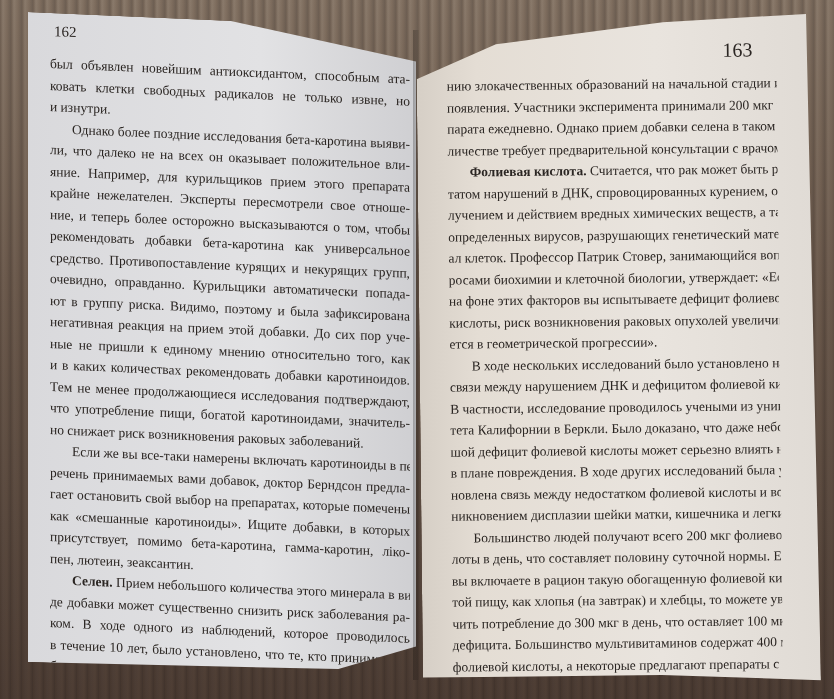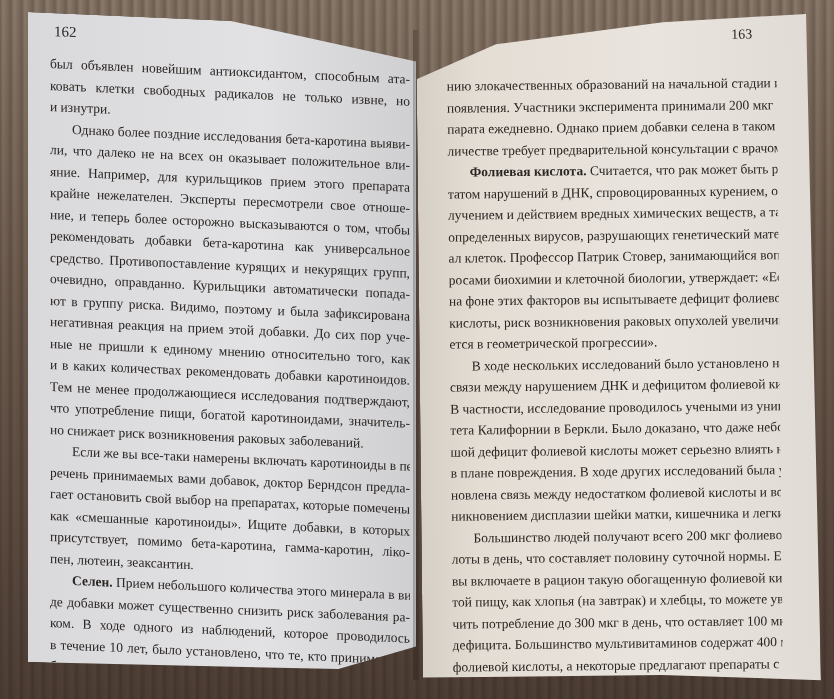--- a/index.html
+++ b/index.html
@@ -25,21 +25,21 @@
   }
   .page-right {
     left: 416px; top: 18px; width: 398px; height: 680px;
     background: linear-gradient(90deg, #d6cfc6 0%, #e4ddd4 15%, #e9e4de 60%, #e0dbd5 100%);
     clip-path: polygon(0 9%, 20% 4%, 62% 1%, 98% 0, 100% 98%, 60% 97%, 0 97%);
     padding: 58px 20px 0 30px;
     transform: rotate(-0.6deg);
     transform-origin: left top;
   }
   .page-left .page-num { position: absolute; left: 26px; top: 10px; font-size: 15px; }
-  .page-right .page-num { position: absolute; right: 62px; top: 12px; font-size: 14px; }
+  .page-right .page-num { position: absolute; right: 62px; top: 24px; font-size: 20px; }
   .text {
     font-size: 13.5px; line-height: 21.5px; text-align: justify;
     hyphens: manual;
   }
   .page-left .text { width: 360px; }
   .page-right .text { width: 330px; }
   .line { display: block; white-space: nowrap; text-align-last: justify; overflow: hidden; }
   .line.last { text-align-last: left; }
   .indent { padding-left: 22px; }
   .bold { font-weight: bold; }

